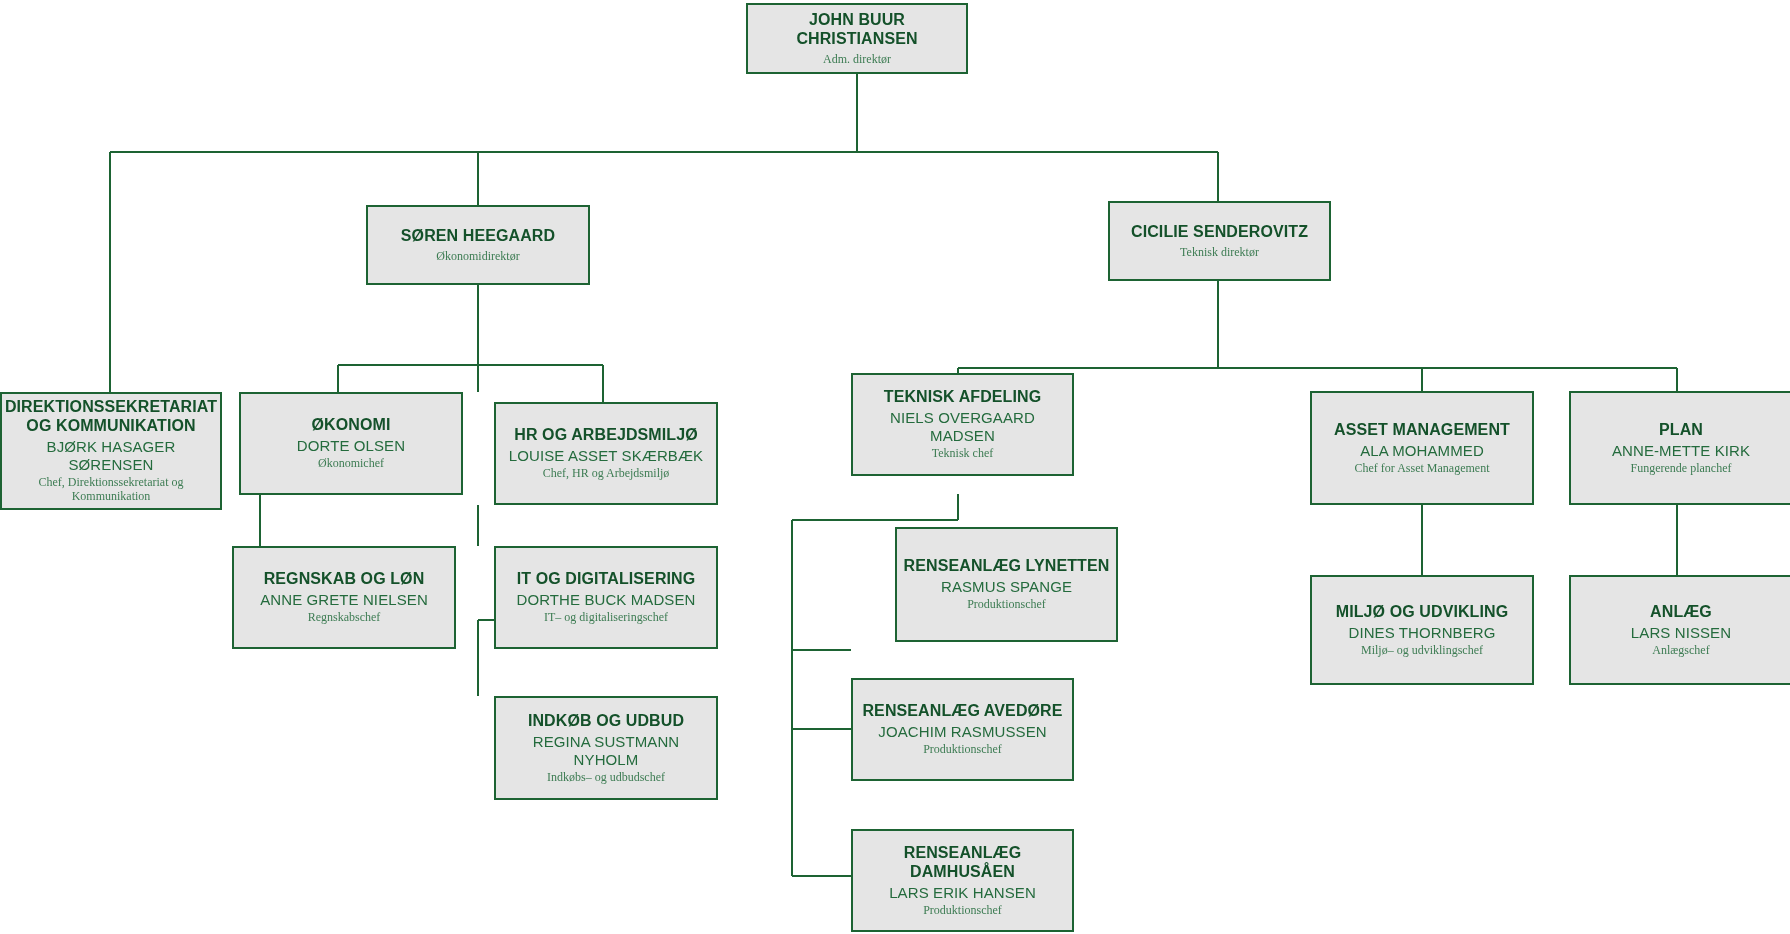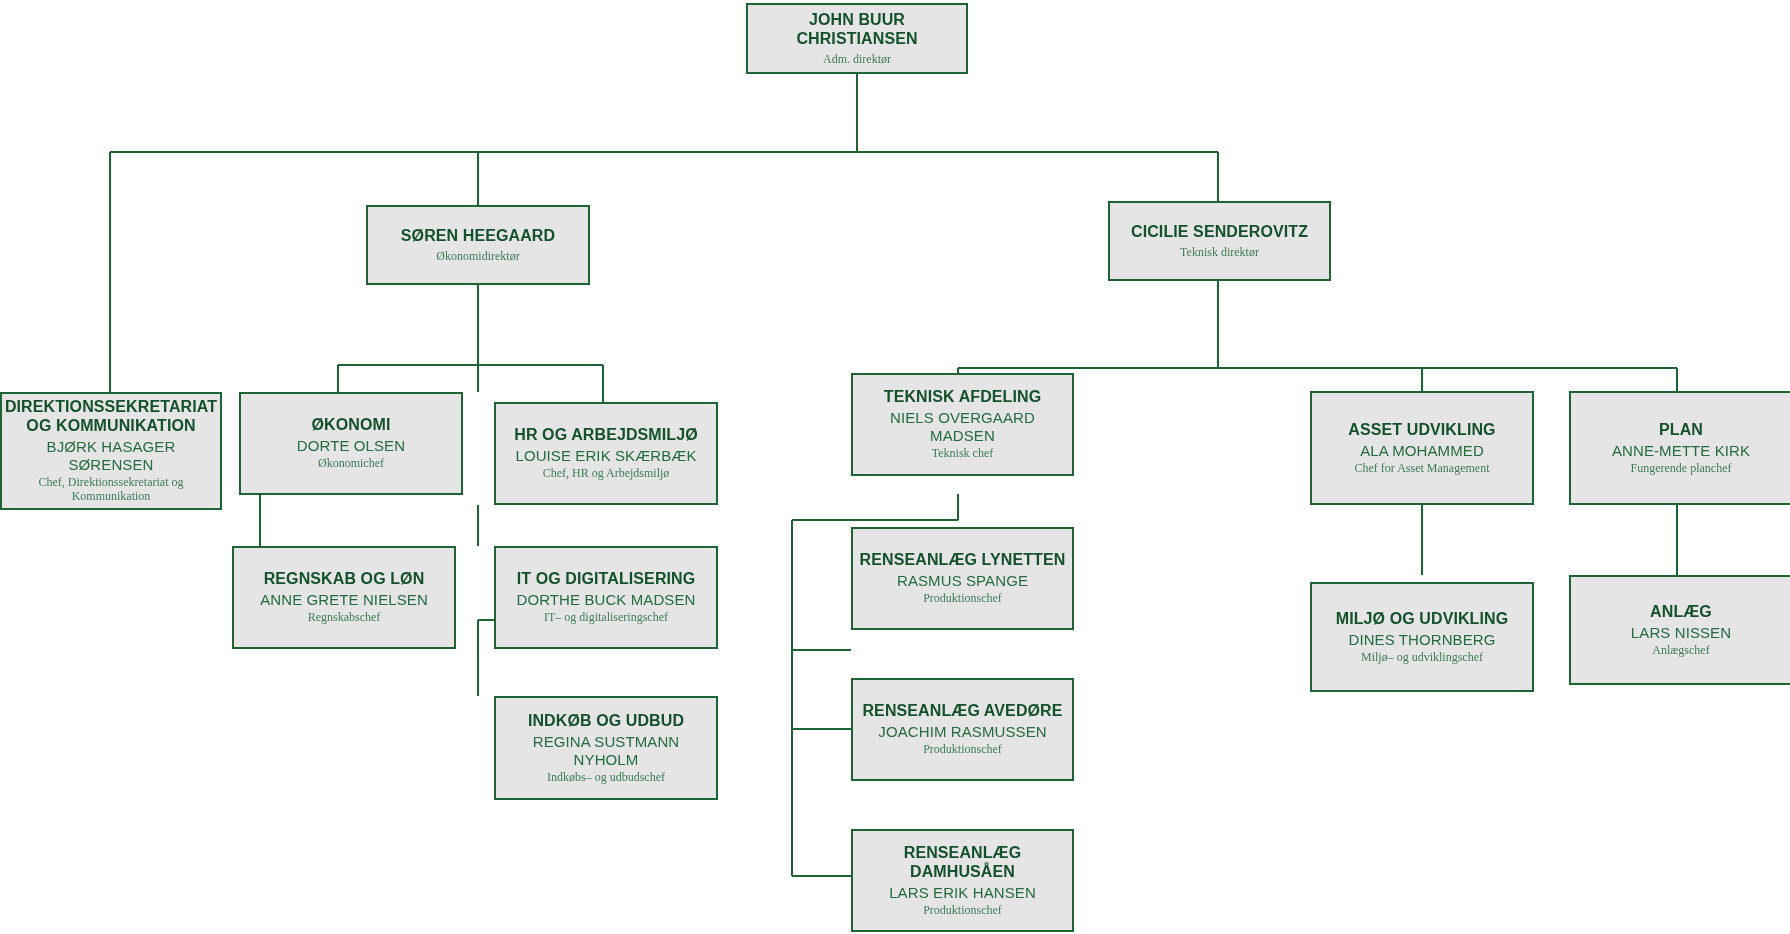--- a/index.html
+++ b/index.html
@@ -117,21 +117,21 @@
       <div class="node-person">BJØRK HASAGER SØRENSEN</div>
       <div class="node-role">Chef, Direktionssekretariat og Kommunikation</div>
     </div>
     <div class="node" style="left: 239px; top: 392px; width: 224px; height: 103px; border-color: rgb(29, 99, 51);">
       <div class="node-title">ØKONOMI</div>
       <div class="node-person">DORTE OLSEN</div>
       <div class="node-role">Økonomichef</div>
     </div>
     <div class="node" style="left: 494px; top: 402px; width: 224px; height: 103px; border-color: rgb(29, 99, 51); text-align: center;">
       <div class="node-title">HR OG ARBEJDSMILJØ</div>
-      <div class="node-person">LOUISE ERIK SKÆRBÆK</div>
+      <div class="node-person">LOUISE ASSET SKÆRBÆK</div>
       <div class="node-role">Chef, HR og Arbejdsmiljø</div>
     </div>
     <div class="node" style="left: 232px; top: 546px; width: 224px; height: 103px; border-color: rgb(29, 99, 51);">
       <div class="node-title">REGNSKAB OG LØN</div>
       <div class="node-person">ANNE GRETE NIELSEN</div>
       <div class="node-role">Regnskabschef</div>
     </div>
     <div class="node" style="left: 494px; top: 546px; width: 224px; height: 103px; border-color: rgb(29, 99, 51);">
       <div class="node-title">IT OG DIGITALISERING</div>
       <div class="node-person">DORTHE BUCK MADSEN</div>
@@ -140,46 +140,46 @@
     <div class="node" style="left: 494px; top: 696px; width: 224px; height: 104px; border-color: rgb(29, 99, 51);">
       <div class="node-title">INDKØB OG UDBUD</div>
       <div class="node-person">REGINA SUSTMANN NYHOLM</div>
       <div class="node-role">Indkøbs– og udbudschef</div>
     </div>
     <div class="node" style="left: 851px; top: 373px; width: 223px; height: 103px; border-color: rgb(29, 99, 51); align-items: center;">
       <div class="node-title">TEKNISK AFDELING</div>
       <div class="node-person">NIELS OVERGAARD MADSEN</div>
       <div class="node-role">Teknisk chef</div>
     </div>
-    <div class="node" style="left: 851px; top: 527px; width: 223px; height: 103px; border-color: rgb(29, 99, 51);">
+    <div class="node" style="left: 895px; top: 527px; width: 223px; height: 115px; border-color: rgb(29, 99, 51);">
       <div class="node-title">RENSEANLÆG LYNETTEN</div>
       <div class="node-person">RASMUS SPANGE</div>
       <div class="node-role">Produktionschef</div>
     </div>
     <div class="node" style="left: 851px; top: 678px; width: 223px; height: 103px; border-color: rgb(29, 99, 51);">
       <div class="node-title">RENSEANLÆG AVEDØRE</div>
       <div class="node-person">JOACHIM RASMUSSEN</div>
       <div class="node-role">Produktionschef</div>
     </div>
     <div class="node" style="left: 851px; top: 829px; width: 223px; height: 103px; border-color: rgb(29, 99, 51);">
       <div class="node-title">RENSEANLÆG DAMHUSÅEN</div>
       <div class="node-person">LARS ERIK HANSEN</div>
       <div class="node-role">Produktionschef</div>
     </div>
     <div class="node" style="left: 1310px; top: 391px; width: 224px; height: 114px; border-color: rgb(29, 99, 51);">
-      <div class="node-title">ASSET UDVIKLING</div>
+      <div class="node-title">ASSET MANAGEMENT</div>
       <div class="node-person">ALA MOHAMMED</div>
       <div class="node-role">Chef for Asset Management</div>
     </div>
     <div class="node" style="left: 1569px; top: 391px; width: 224px; height: 114px; border-color: rgb(29, 99, 51);">
       <div class="node-title">PLAN</div>
       <div class="node-person">ANNE-METTE KIRK</div>
       <div class="node-role">Fungerende planchef</div>
     </div>
-    <div class="node" style="left: 1310px; top: 575px; width: 224px; height: 110px; border-color: rgb(29, 99, 51); margin-top: 7px;">
+    <div class="node" style="left: 1310px; top: 575px; width: 224px; height: 110px; border-color: rgb(29, 99, 51);">
       <div class="node-title">MILJØ OG UDVIKLING</div>
       <div class="node-person">DINES THORNBERG</div>
       <div class="node-role">Miljø– og udviklingschef</div>
     </div>
     <div class="node" style="left: 1569px; top: 575px; width: 224px; height: 110px; border-color: rgb(29, 99, 51);">
       <div class="node-title">ANLÆG</div>
       <div class="node-person">LARS NISSEN</div>
       <div class="node-role">Anlægschef</div>
     </div>
   </div>

